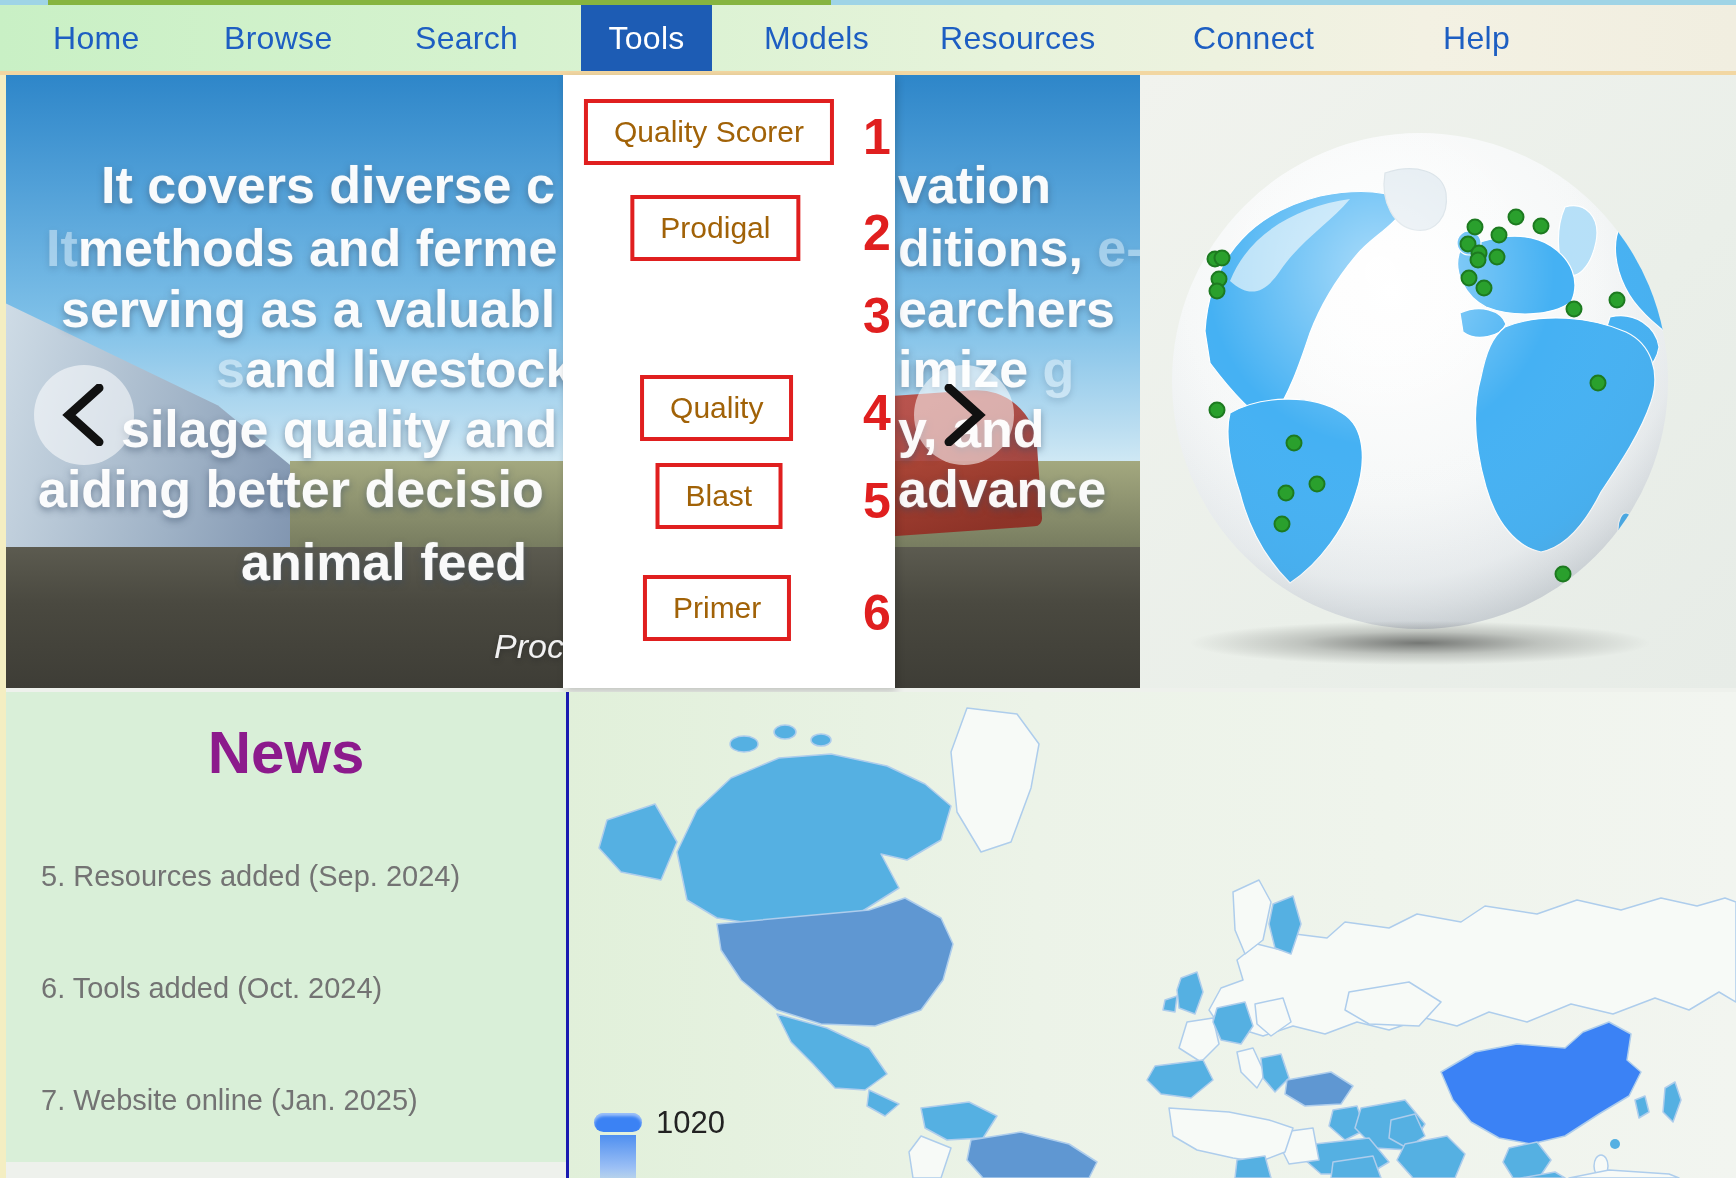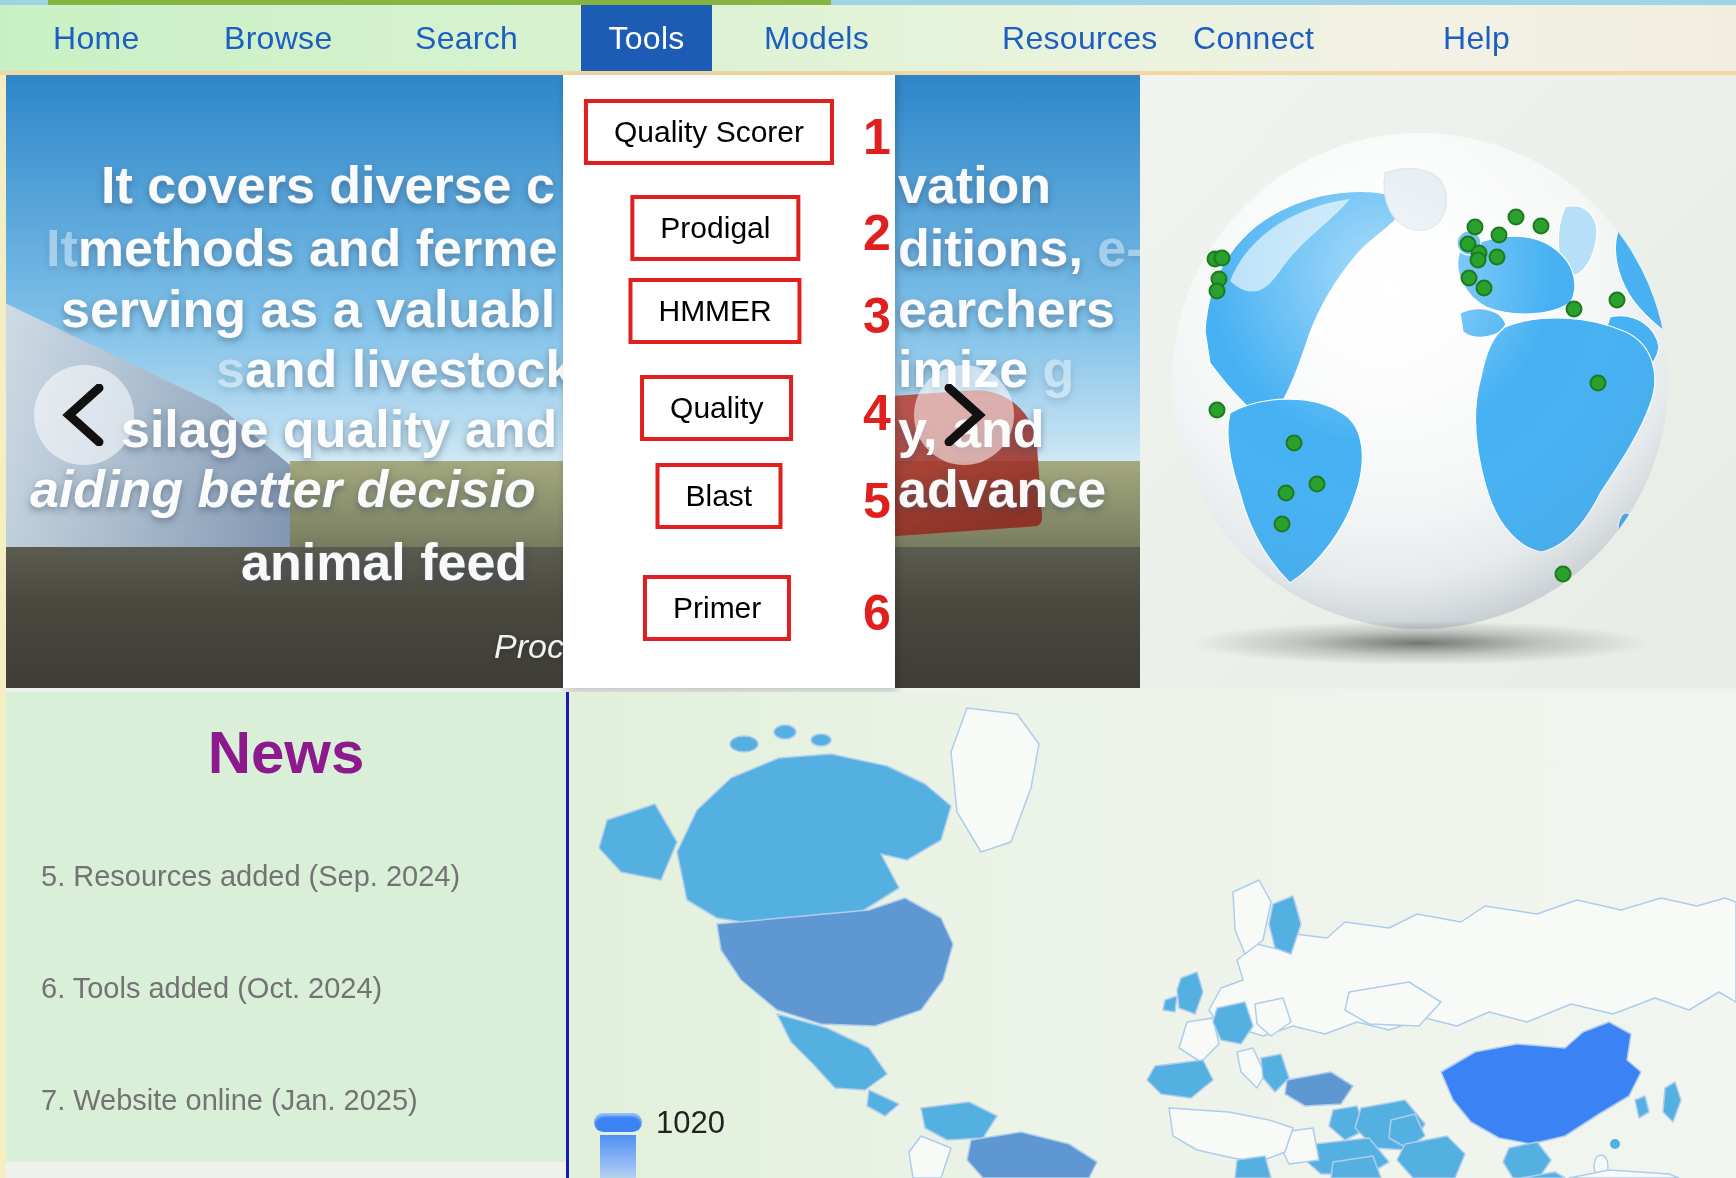--- a/index.html
+++ b/index.html
@@ -41,21 +41,21 @@
     color:#f2f2f2;text-shadow:0 2px 5px rgba(40,40,40,.6)}
   .c-arrow{position:absolute;width:100px;height:100px;border-radius:50%;
     background:rgba(255,255,255,.55);display:flex;align-items:center;justify-content:center;cursor:pointer}
   .c-arrow svg{display:block}
   
   .dropdown{position:absolute;left:563px;top:75px;width:332px;height:613px;background:#fff;
     box-shadow:2px 3px 8px rgba(0,0,0,.2)}
   .menu-row{position:absolute;left:0;width:100%;height:66px}
   .menu-box{position:absolute;left:50%;transform:translateX(-58%);top:0;height:100%;
     border:4px solid var(--accent-red);display:flex;align-items:center;justify-content:center;
-    padding:0 26px;font-size:30px;color:#000000;background:#fff;cursor:pointer;white-space:nowrap}
+    padding:0 26px;font-size:30px;color:#a16207;background:#fff;cursor:pointer;white-space:nowrap}
   .menu-num{position:absolute;left:300px;top:50%;transform:translateY(-42%);
     color:var(--accent-red);font-size:50px;font-weight:bold}
   
   .right-panel{position:absolute;left:1140px;top:75px;width:596px;height:613px;
     background:linear-gradient(135deg,#f1f3ee 0%,#eaefe9 60%,#e7ece7 100%)}
   .globe-shadow{position:absolute;left:40px;top:545px;width:480px;height:46px;
     background:radial-gradient(ellipse at center,rgba(0,0,0,.5) 0%,rgba(0,0,0,.18) 35%,rgba(0,0,0,0) 68%)}
   .globe-dot{position:absolute;width:17px;height:17px;border-radius:50%;
     background:var(--dot-green);border:2px solid #1d7a20;transform:translate(-50%,-50%)}
   
@@ -84,21 +84,21 @@
 <div class="top-strip">
   <div class="olive"></div>
 </div>
 
 <nav class="navbar" id="navbar">
     <div class="nav-item" style="left: 53px;">Home</div>
     <div class="nav-item" style="left: 224px;">Browse</div>
     <div class="nav-item" style="left: 415px;">Search</div>
     <div class="nav-item active" style="left: 581px; width: 131px;">Tools</div>
     <div class="nav-item" style="left: 764px;">Models</div>
-    <div class="nav-item" style="left: 1002px;">Resources</div>
+    <div class="nav-item" style="left: 940px;">Resources</div>
     <div class="nav-item" style="left: 1193px;">Connect</div>
     <div class="nav-item" style="left: 1403px; margin-left: 40px;">Help</div>
   </nav>
 <div class="tan-line"></div>
 
 <div class="carousel" id="carousel">
   <div class="c-tarp"></div>
   <div class="c-field"></div>
   <div class="c-truck"></div>
   <div class="c-road"></div>
@@ -117,21 +117,21 @@
       </div>
       <div class="slide-line" style="top: 266px;">
         <span style="position: absolute; left: 210px;"><span class="ghost">s</span>and livestock man</span>
         <span class="rfrag">imize<span class="ghost"> g</span></span>
       </div>
       <div class="slide-line" style="top: 326px;">
         <span style="position: absolute; left: 115px;">silage quality and</span>
         <span class="rfrag">y, and</span>
       </div>
       <div class="slide-line" style="top: 386px;">
-        <span style="position: absolute; left: 24px; font-style: italic;">aiding better decisio</span>
+        <span style="position: absolute; left: 32px;">aiding better decisio</span>
         <span class="rfrag">advance</span>
       </div>
       <div class="slide-line" style="top: 447px;">
         <span style="position: absolute; left: 235px; margin-top: 12px;">animal feed</span>
       </div>
     </div>
   <div class="c-caption">Proc</div>
   <div class="c-arrow" style="left:28px;top:290px">
     <span>
       <svg width="46" height="62" viewBox="0 0 46 62">
@@ -151,21 +151,20 @@
 <div class="dropdown" id="tools-dropdown">
     <div class="menu-row" style="top: 24px;">
       <div class="menu-box">Quality Scorer</div>
       <span class="menu-num">1</span>
     </div>
     <div class="menu-row" style="top: 120px;">
       <div class="menu-box">Prodigal</div>
       <span class="menu-num">2</span>
     </div>
     <div class="menu-row" style="top: 203px;">
-      <div class="menu-box">HMMER</div>
       <span class="menu-num">3</span>
     </div>
     <div class="menu-row" style="top: 300px;">
       <div class="menu-box">Quality</div>
       <span class="menu-num">4</span>
     </div>
     <div class="menu-row" style="top: 388px;">
       <div class="menu-box">Blast</div>
       <span class="menu-num">5</span>
     </div>

